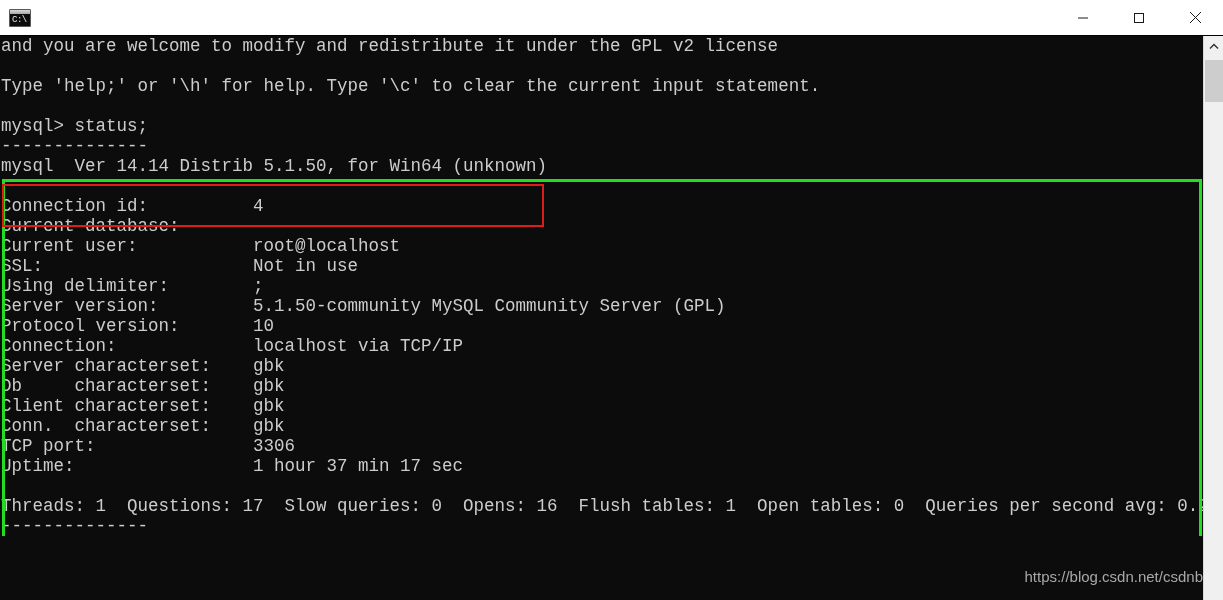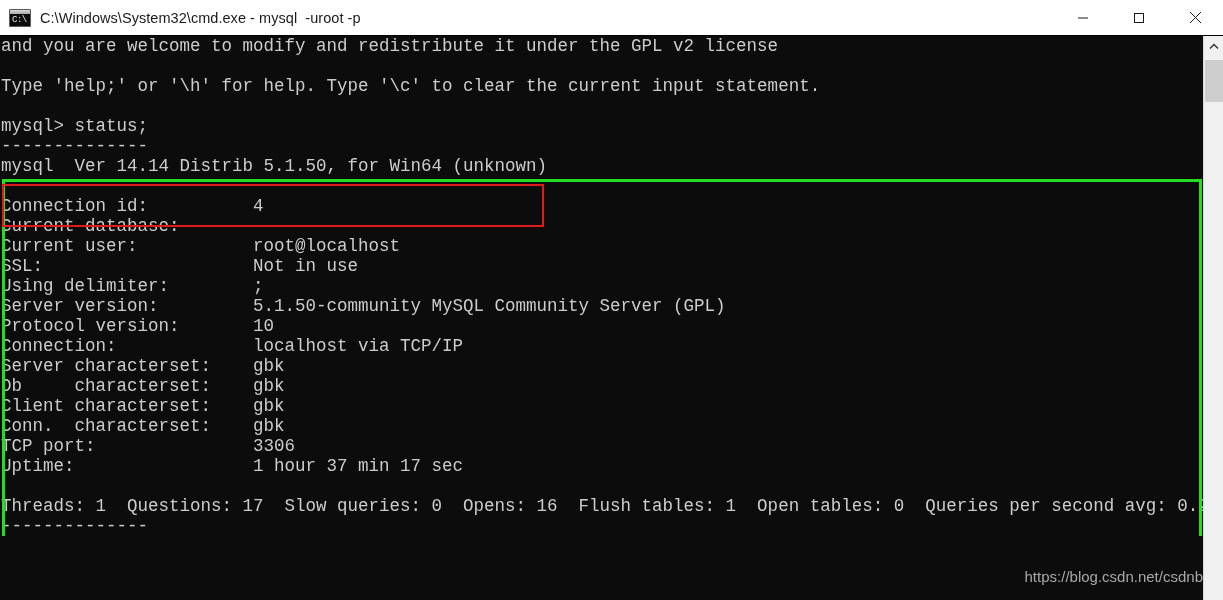--- a/index.html
+++ b/index.html
@@ -197,21 +197,20 @@
 </head>
 <body>
 
 <div id="window">
 
   <div id="titlebar">
     <div id="cmd-icon">
       <div class="bar"></div>
       <div class="prompt">C:\</div>
     </div>
-    <span id="title-text">C:\Windows\System32\cmd.exe - mysql  -uroot -p</span>
 
     <div id="window-controls">
       <div class="winbtn">
         <svg width="12" height="12" viewBox="0 0 12 12">
           <line x1="1" y1="6" x2="11" y2="6" stroke="#1a1a1a" stroke-width="1"></line>
         </svg>
       </div>
       <div class="winbtn">
         <svg width="12" height="12" viewBox="0 0 12 12">
           <rect x="1.5" y="1.5" width="9" height="9" fill="none" stroke="#1a1a1a" stroke-width="1"></rect>

